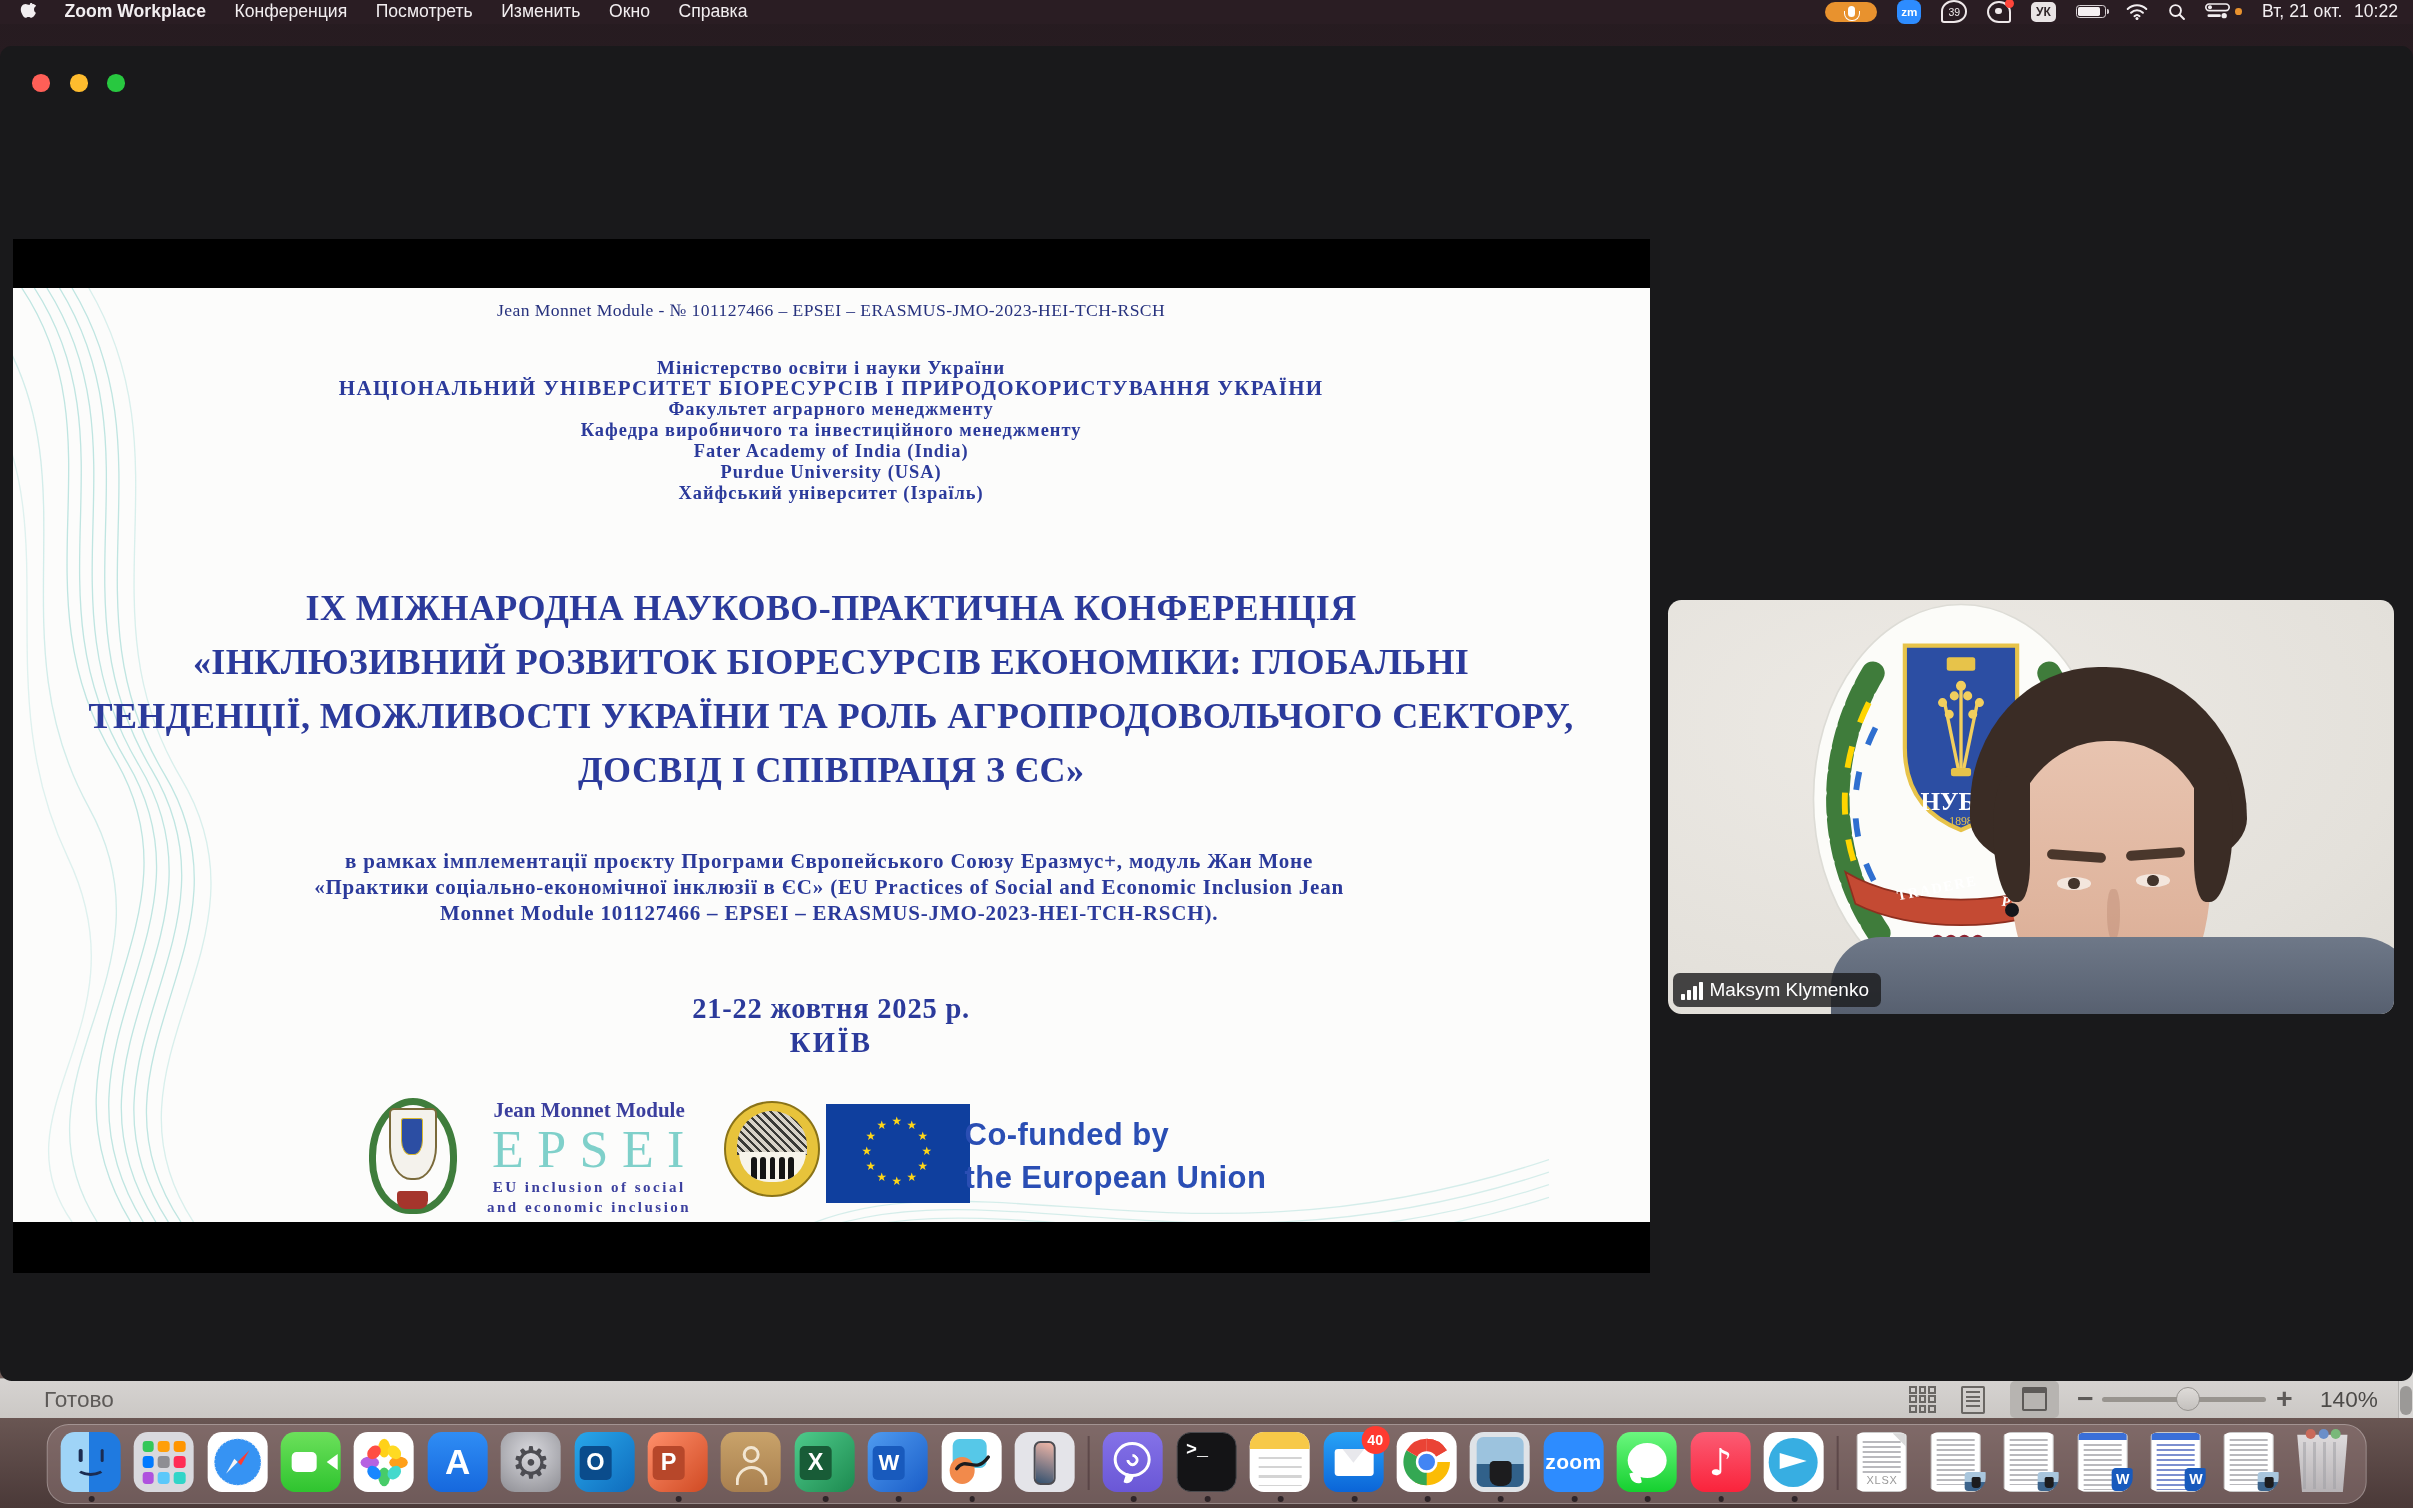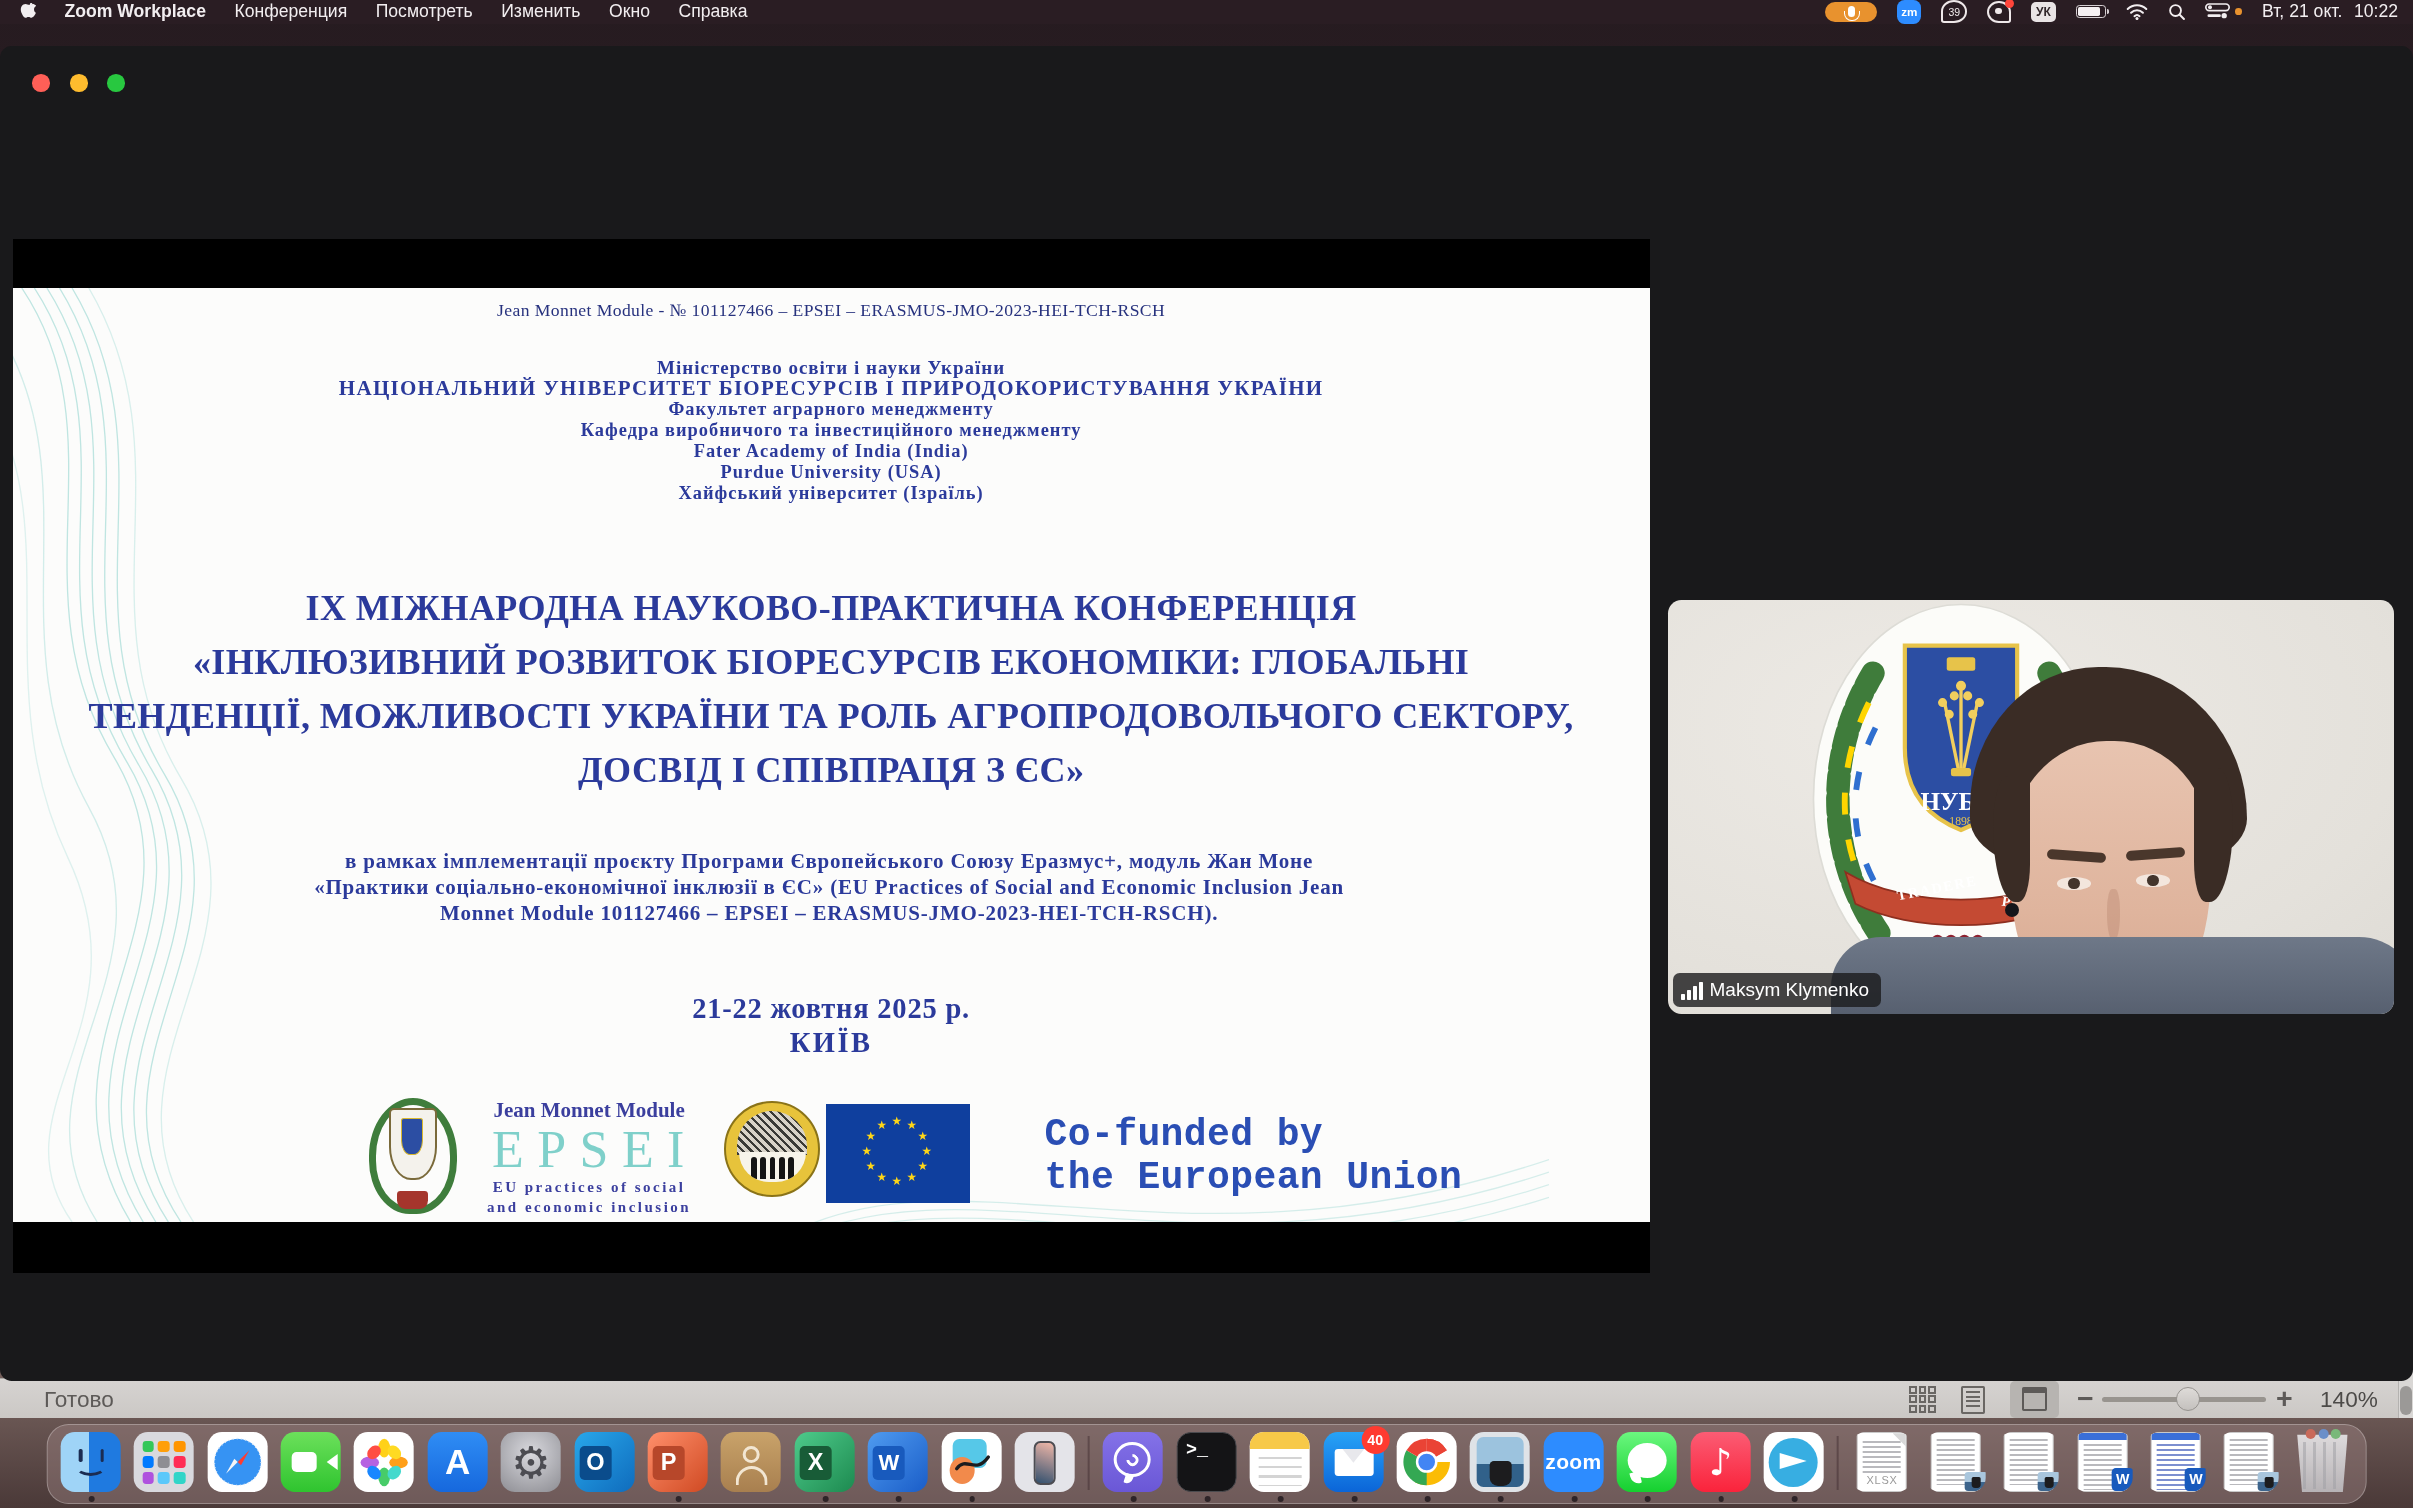--- a/index.html
+++ b/index.html
@@ -59,22 +59,22 @@
   .logo-epsei .jm{font-size:21px;color:#3b3f9e;font-weight:bold;}
   .logo-epsei .word{font-size:52px;line-height:54px;color:#7fd0ca;letter-spacing:13.4px;font-weight:normal;margin-left:11.7px;}
   .logo-epsei .sub{font-size:15px;color:#3b3f9e;letter-spacing:2.5px;font-weight:bold;line-height:20px;}
   .logo-round{position:absolute;left:711px;top:813px;width:96px;height:96px;border-radius:50%;background:#e7c33b;border:2.5px solid #8a7318;}
   .logo-round .dome{position:absolute;left:11.7px;top:8.4px;width:70px;height:44px;border-radius:70px 70px 0 0;
     background:repeating-linear-gradient(45deg,#3a3a36 0 2.5px,#d8d3c8 2.5px 5.9px);}
   .logo-round .people{position:absolute;left:13.4px;top:49px;width:67px;height:30px;background:#f7f4ea;border-radius:0 0 59px 59px;overflow:hidden;display:flex;justify-content:center;gap:3.4px;padding-top:5px;}
   .logo-round .people i{width:5.9px;height:22px;background:#141414;border-radius:3.4px 3.4px 0 0;}
   .logo-euflag{position:absolute;left:813px;top:816px;width:144px;height:99px;background:#0f3f9e;}
   .logo-euflag .star{position:absolute;color:#ffd617;font-size:11.7px;line-height:11.7px;font-family:"DejaVu Sans",sans-serif;}
-  .cofunded{position:absolute;left:1032px;top:825px;text-align:left;font-family:Liberation Mono, monospace;
-    font-weight:bold;font-size:38px;line-height:43px;color:#2a4eb4;letter-spacing:0.4px;}
+  .cofunded{position:absolute;left:952px;top:825px;text-align:left;font-family:Liberation Sans, sans-serif;
+    font-weight:bold;font-size:31px;line-height:43px;color:#2a4eb4;letter-spacing:0.4px;}
   
   .video{position:absolute;left:1668px;top:554px;width:726px;height:414px;border-radius:13.4px;overflow:hidden;
     background:radial-gradient(120% 120% at 35% 30%,#edeae5 0%,#e4e1db 55%,#d8d5cf 100%);}
   .person-hair{position:absolute;left:302px;top:67px;width:277px;height:210px;background:#3a2c25;
     border-radius:50% 55% 45% 45% / 72% 78% 30% 30%;}
   .person-face{position:absolute;left:342px;top:141px;width:201px;height:285px;
     background:linear-gradient(180deg,#e8c4b0 0%,#dfb49d 60%,#d5a68e 100%);
     border-radius:48% 48% 42% 42% / 38% 38% 54% 54%;}
   .hair-side{position:absolute;background:#3a2c25;}
   .hs-l{left:325px;top:176px;width:37px;height:126px;border-radius:40% 0 30% 60%;}
@@ -327,21 +327,21 @@
         <div class="coat-wreath"></div>
         <div class="coat-shield">
             <div class="coat-core"></div>
           </div>
         <div class="coat-base"></div>
       </div>
 
       <div class="logo-epsei">
         <div class="jm">Jean Monnet Module</div>
         <div class="word">EPSEI</div>
-        <div class="sub">EU practices of social</div>
+        <div class="sub">EU inclusion of social</div>
         <div class="sub">and economic inclusion</div>
       </div>
 
       <div class="logo-round">
         <div class="dome"></div>
         <div class="people">
             <i></i>
             <i></i>
             <i></i>
             <i></i>

